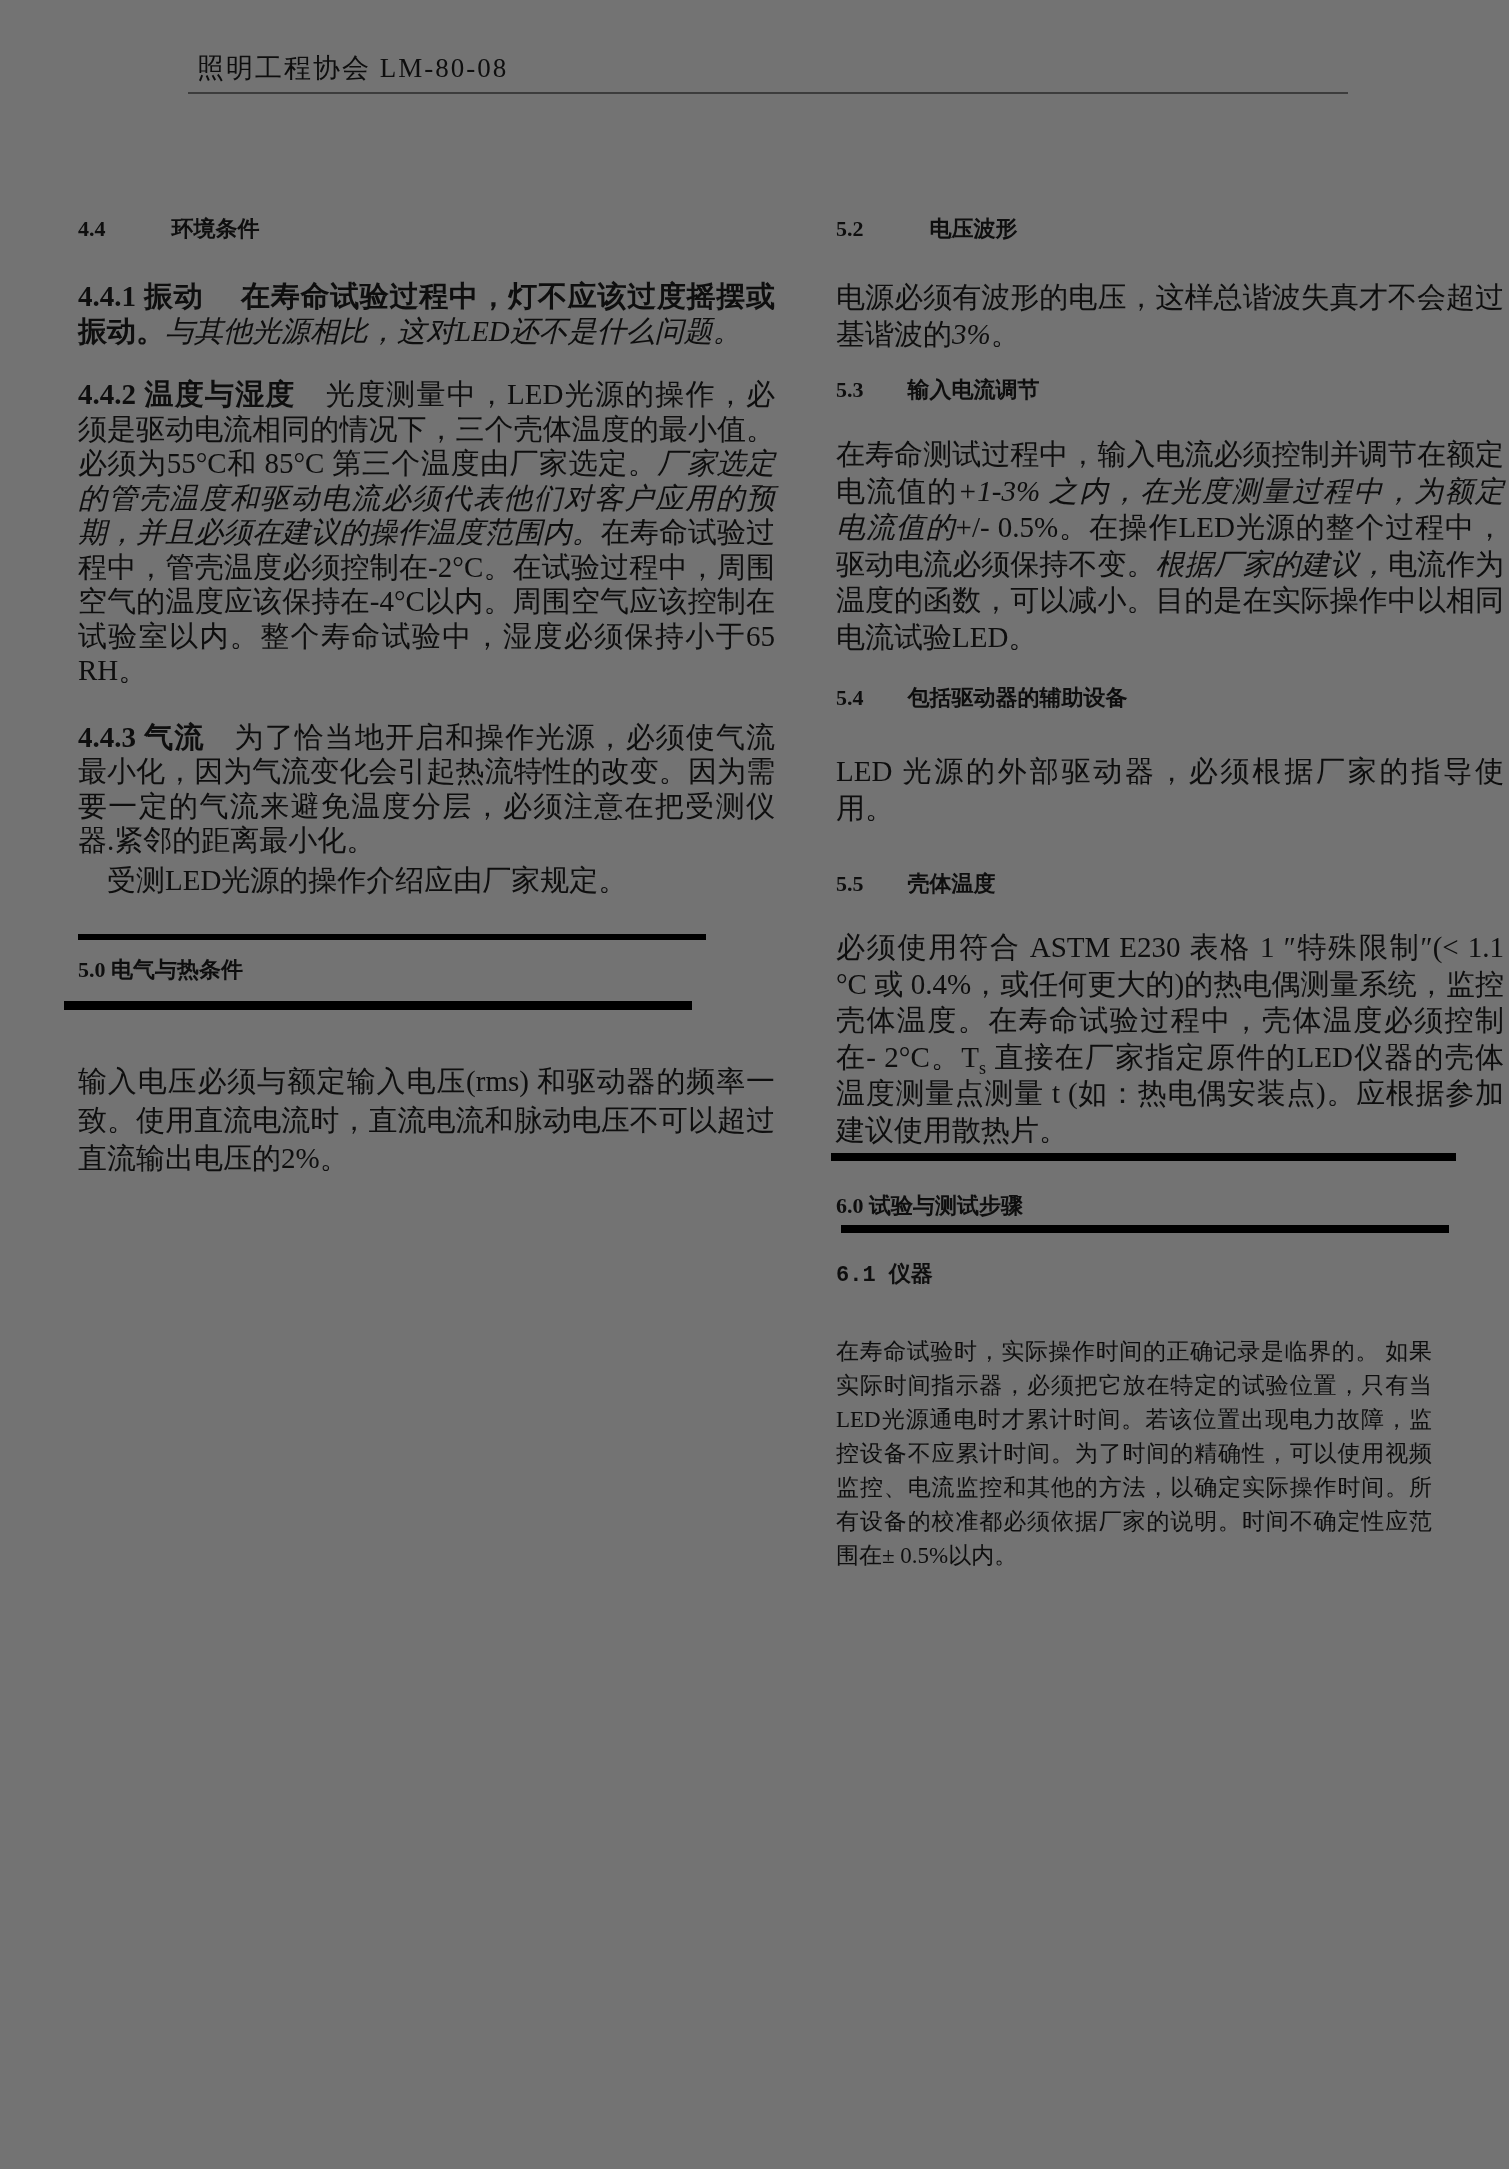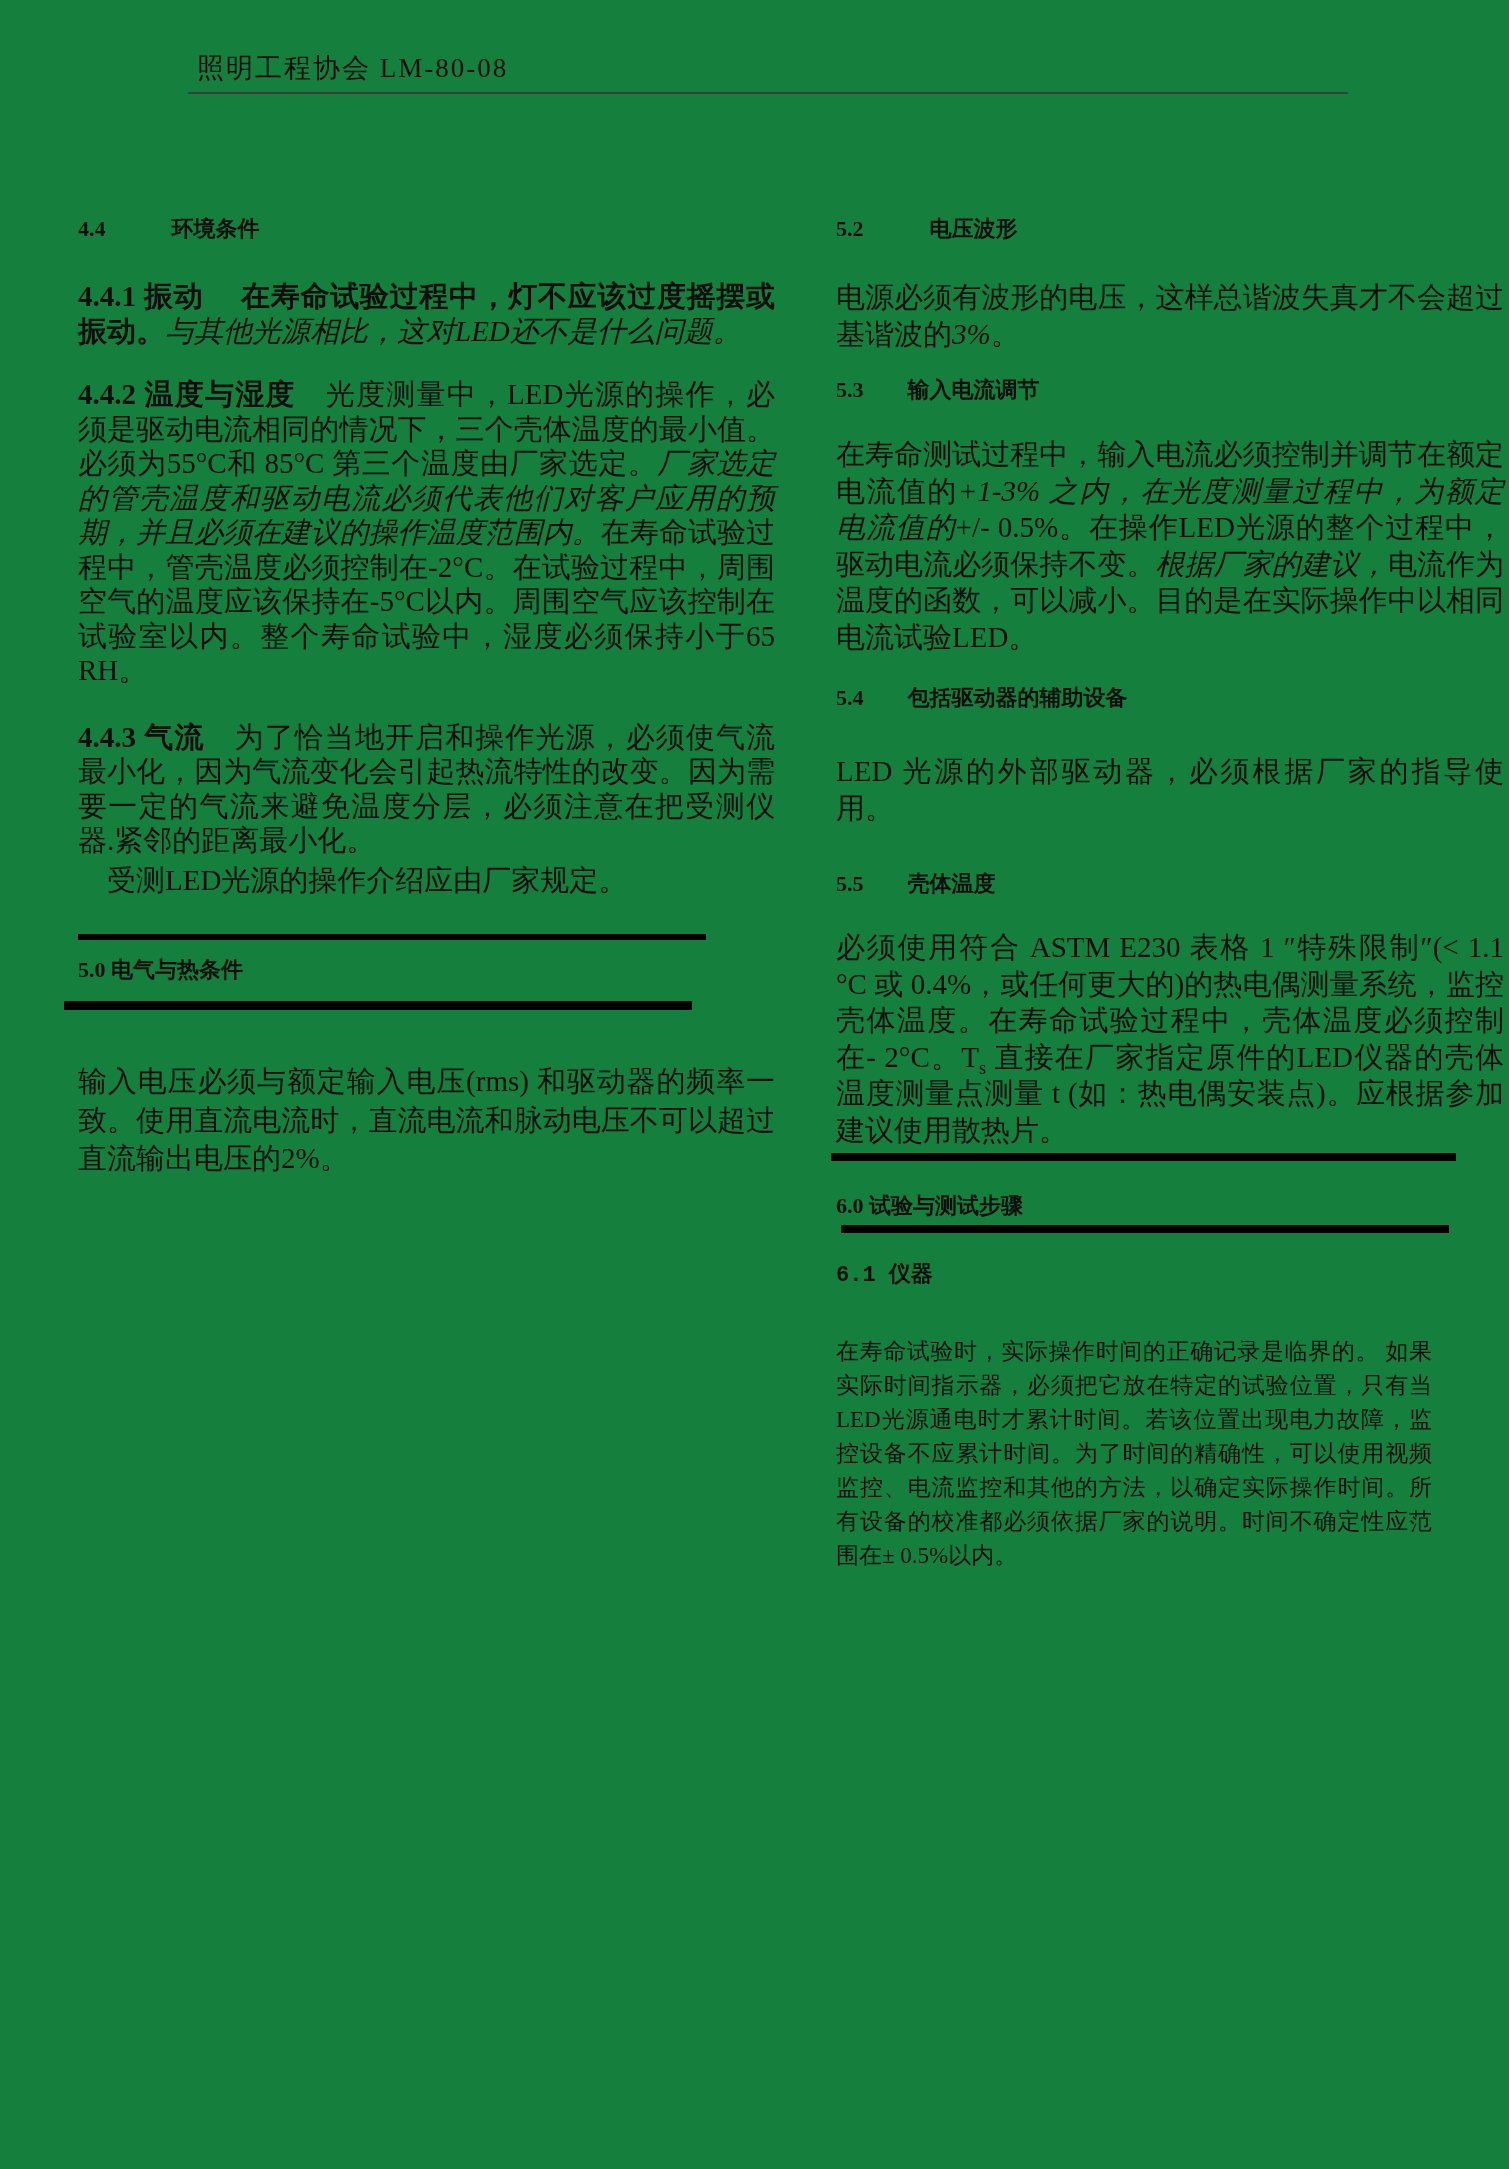--- a/index.html
+++ b/index.html
@@ -1,17 +1,17 @@
 <!DOCTYPE html>
 <html><head>
 <meta charset="utf-8">
 <style>
   html,body { margin:0; padding:0; background:#ffffff; }
   .page {
-    position:relative; width:1509px; height:2169px; background:#15803d;
+    position:relative; width:1509px; height:2169px; background:#737373;
     font-family:"Liberation Serif","DejaVu Serif",serif;
     color:#0e0e0e; overflow:hidden;
   }
   .header-title {
     position:absolute; left:197px; top:50px;
     font-size:27px; letter-spacing:2px; white-space:pre;
   }
   .header-rule {
     position:absolute; left:188px; top:92px; width:1160px; height:2px;
     background:#3c3c3c;
@@ -32,21 +32,21 @@
 </style>
 </head>
 <body>
 
 <div class="page">
   <div class="header-title">照明工程协会 LM-80-08</div>
   <div class="header-rule"></div>
   <div class="col col-left">
       <div class="heading" style="margin-top: 0px;"><span class="b">4.4　　　环境条件</span></div>
       <div class="para" style="margin-top: 33px;"><span class="b">4.4.1 振动　 在寿命试验过程中，灯不应该过度摇摆或振动。</span><span class="i">与其他光源相比，这对LED还不是什么问题。</span></div>
-      <div class="para" style="margin-top: 29px;"><span class="b">4.4.2 温度与湿度</span><span>　光度测量中，LED光源的操作，必须是驱动电流相同的情况下，三个壳体温度的最小值。必须为55°C和 85°C 第三个温度由厂家选定。</span><span class="i">厂家选定的管壳温度和驱动电流必须代表他们对客户应用的预期，并且必须在建议的操作温度范围内。</span><span>在寿命试验过程中，管壳温度必须控制在-2°C。在试验过程中，周围空气的温度应该保持在-5°C以内。周围空气应该控制在试验室以内。整个寿命试验中，湿度必须保持小于65 RH。</span></div>
+      <div class="para" style="margin-top: 29px;"><span class="b">4.4.2 温度与湿度</span><span>　光度测量中，LED光源的操作，必须是驱动电流相同的情况下，三个壳体温度的最小值。必须为55°C和 85°C 第三个温度由厂家选定。</span><span class="i">厂家选定的管壳温度和驱动电流必须代表他们对客户应用的预期，并且必须在建议的操作温度范围内。</span><span>在寿命试验过程中，管壳温度必须控制在-2°C。在试验过程中，周围空气的温度应该保持在-4°C以内。周围空气应该控制在试验室以内。整个寿命试验中，湿度必须保持小于65 RH。</span></div>
       <div class="para" style="margin-top: 32px;"><span class="b">4.4.3 气流</span><span>　为了恰当地开启和操作光源，必须使气流最小化，因为气流变化会引起热流特性的改变。因为需要一定的气流来避免温度分层，必须注意在把受测仪器.紧邻的距离最小化。</span></div>
       <div class="para" style="margin-top: 5px;"><span>　受测LED光源的操作介绍应由厂家规定。</span></div>
       <div class="rule" style="margin-top: 37px; height: 6px; width: 628px;"></div>
       <div class="heading" style="margin-top: 13px;"><span class="b">5.0 电气与热条件</span></div>
       <div class="rule" style="margin-top: 14px; height: 9px; width: 628px; margin-left: -14px;"></div>
       <div class="para" style="margin-top: 52px; line-height: 38.5px;"><span>输入电压必须与额定输入电压(rms) 和驱动器的频率一致。使用直流电流时，直流电流和脉动电压不可以超过直流输出电压的2%。</span></div>
     </div>
   <div class="col col-right">
       <div class="heading" style="margin-top: 0px;"><span class="b">5.2　　　电压波形</span></div>
       <div class="para" style="margin-top: 33px;"><span>电源必须有波形的电压，这样总谐波失真才不会超过基谐波的</span><span class="i">3%</span><span>。</span></div>

